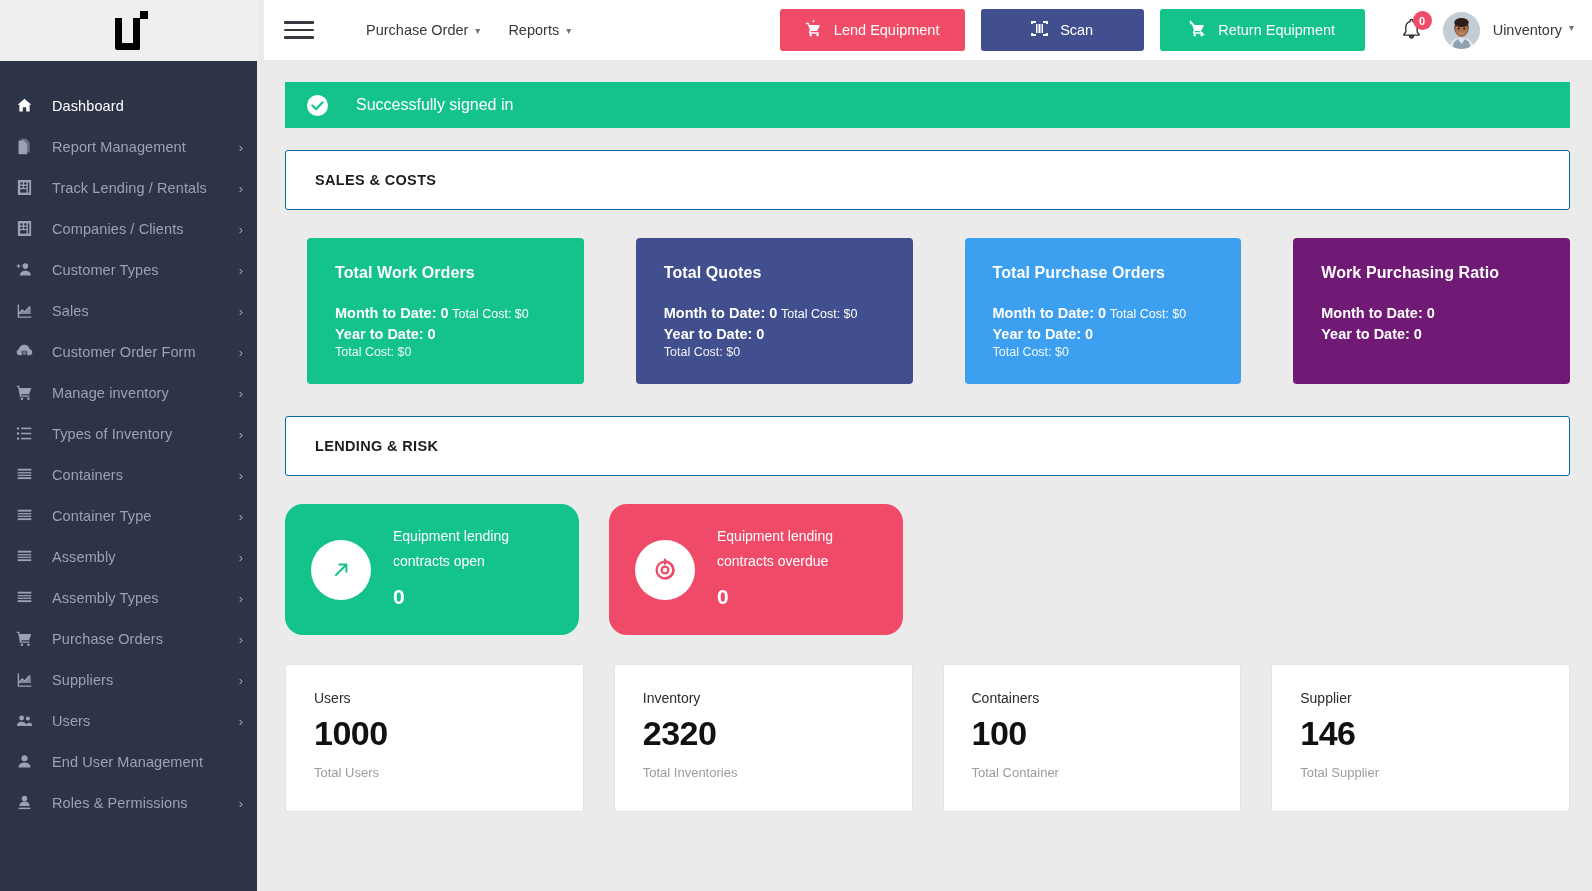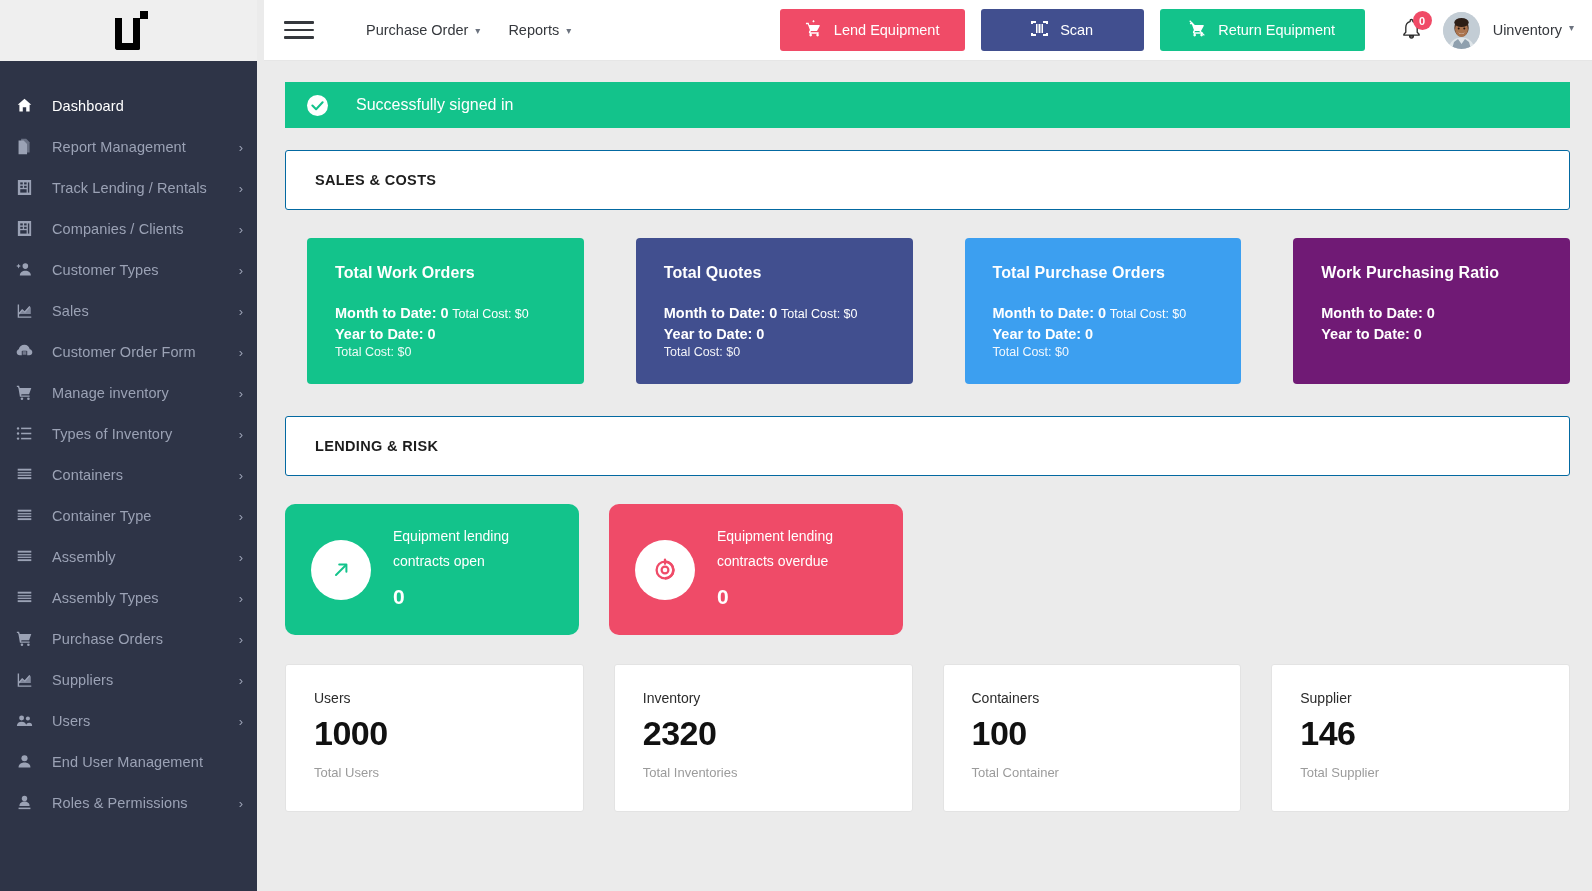--- a/index.html
+++ b/index.html
@@ -151,21 +151,21 @@
     padding: 26px 27px 20px 28px; color: #fff; margin-left: 22px;
   }
   .kpi-title { font-size: 16px; font-weight: bold; margin-bottom: 21px; letter-spacing: 0.1px; }
   .kpi-row { font-size: 14px; line-height: 1.45; }
   .kpi-row b { font-weight: bold; font-size: 14.5px; }
   .kpi-sub { font-size: 12.5px; opacity: 0.93; }
   .kpi-inline { font-size: 12.5px; font-weight: normal; }
 
   .lending-row { display: flex; gap: 30px; margin-bottom: 29px; }
   .lend-card {
-    width: 294px; height: 131px; border-radius: 10px;
+    width: 294px; height: 131px; border-radius: 18px;
     display: flex; align-items: center; padding: 0 22px 0 26px;
     color: #fff;
   }
   .lend-circle {
     width: 60px; height: 60px; border-radius: 50%;
     background: #fff; display: flex; align-items: center; justify-content: center;
     margin-right: 22px; min-width: 60px;
   }
   .lend-text { font-size: 14px; line-height: 1.78; }
   .lend-value { font-size: 21px; font-weight: bold; margin-top: 4px; }

